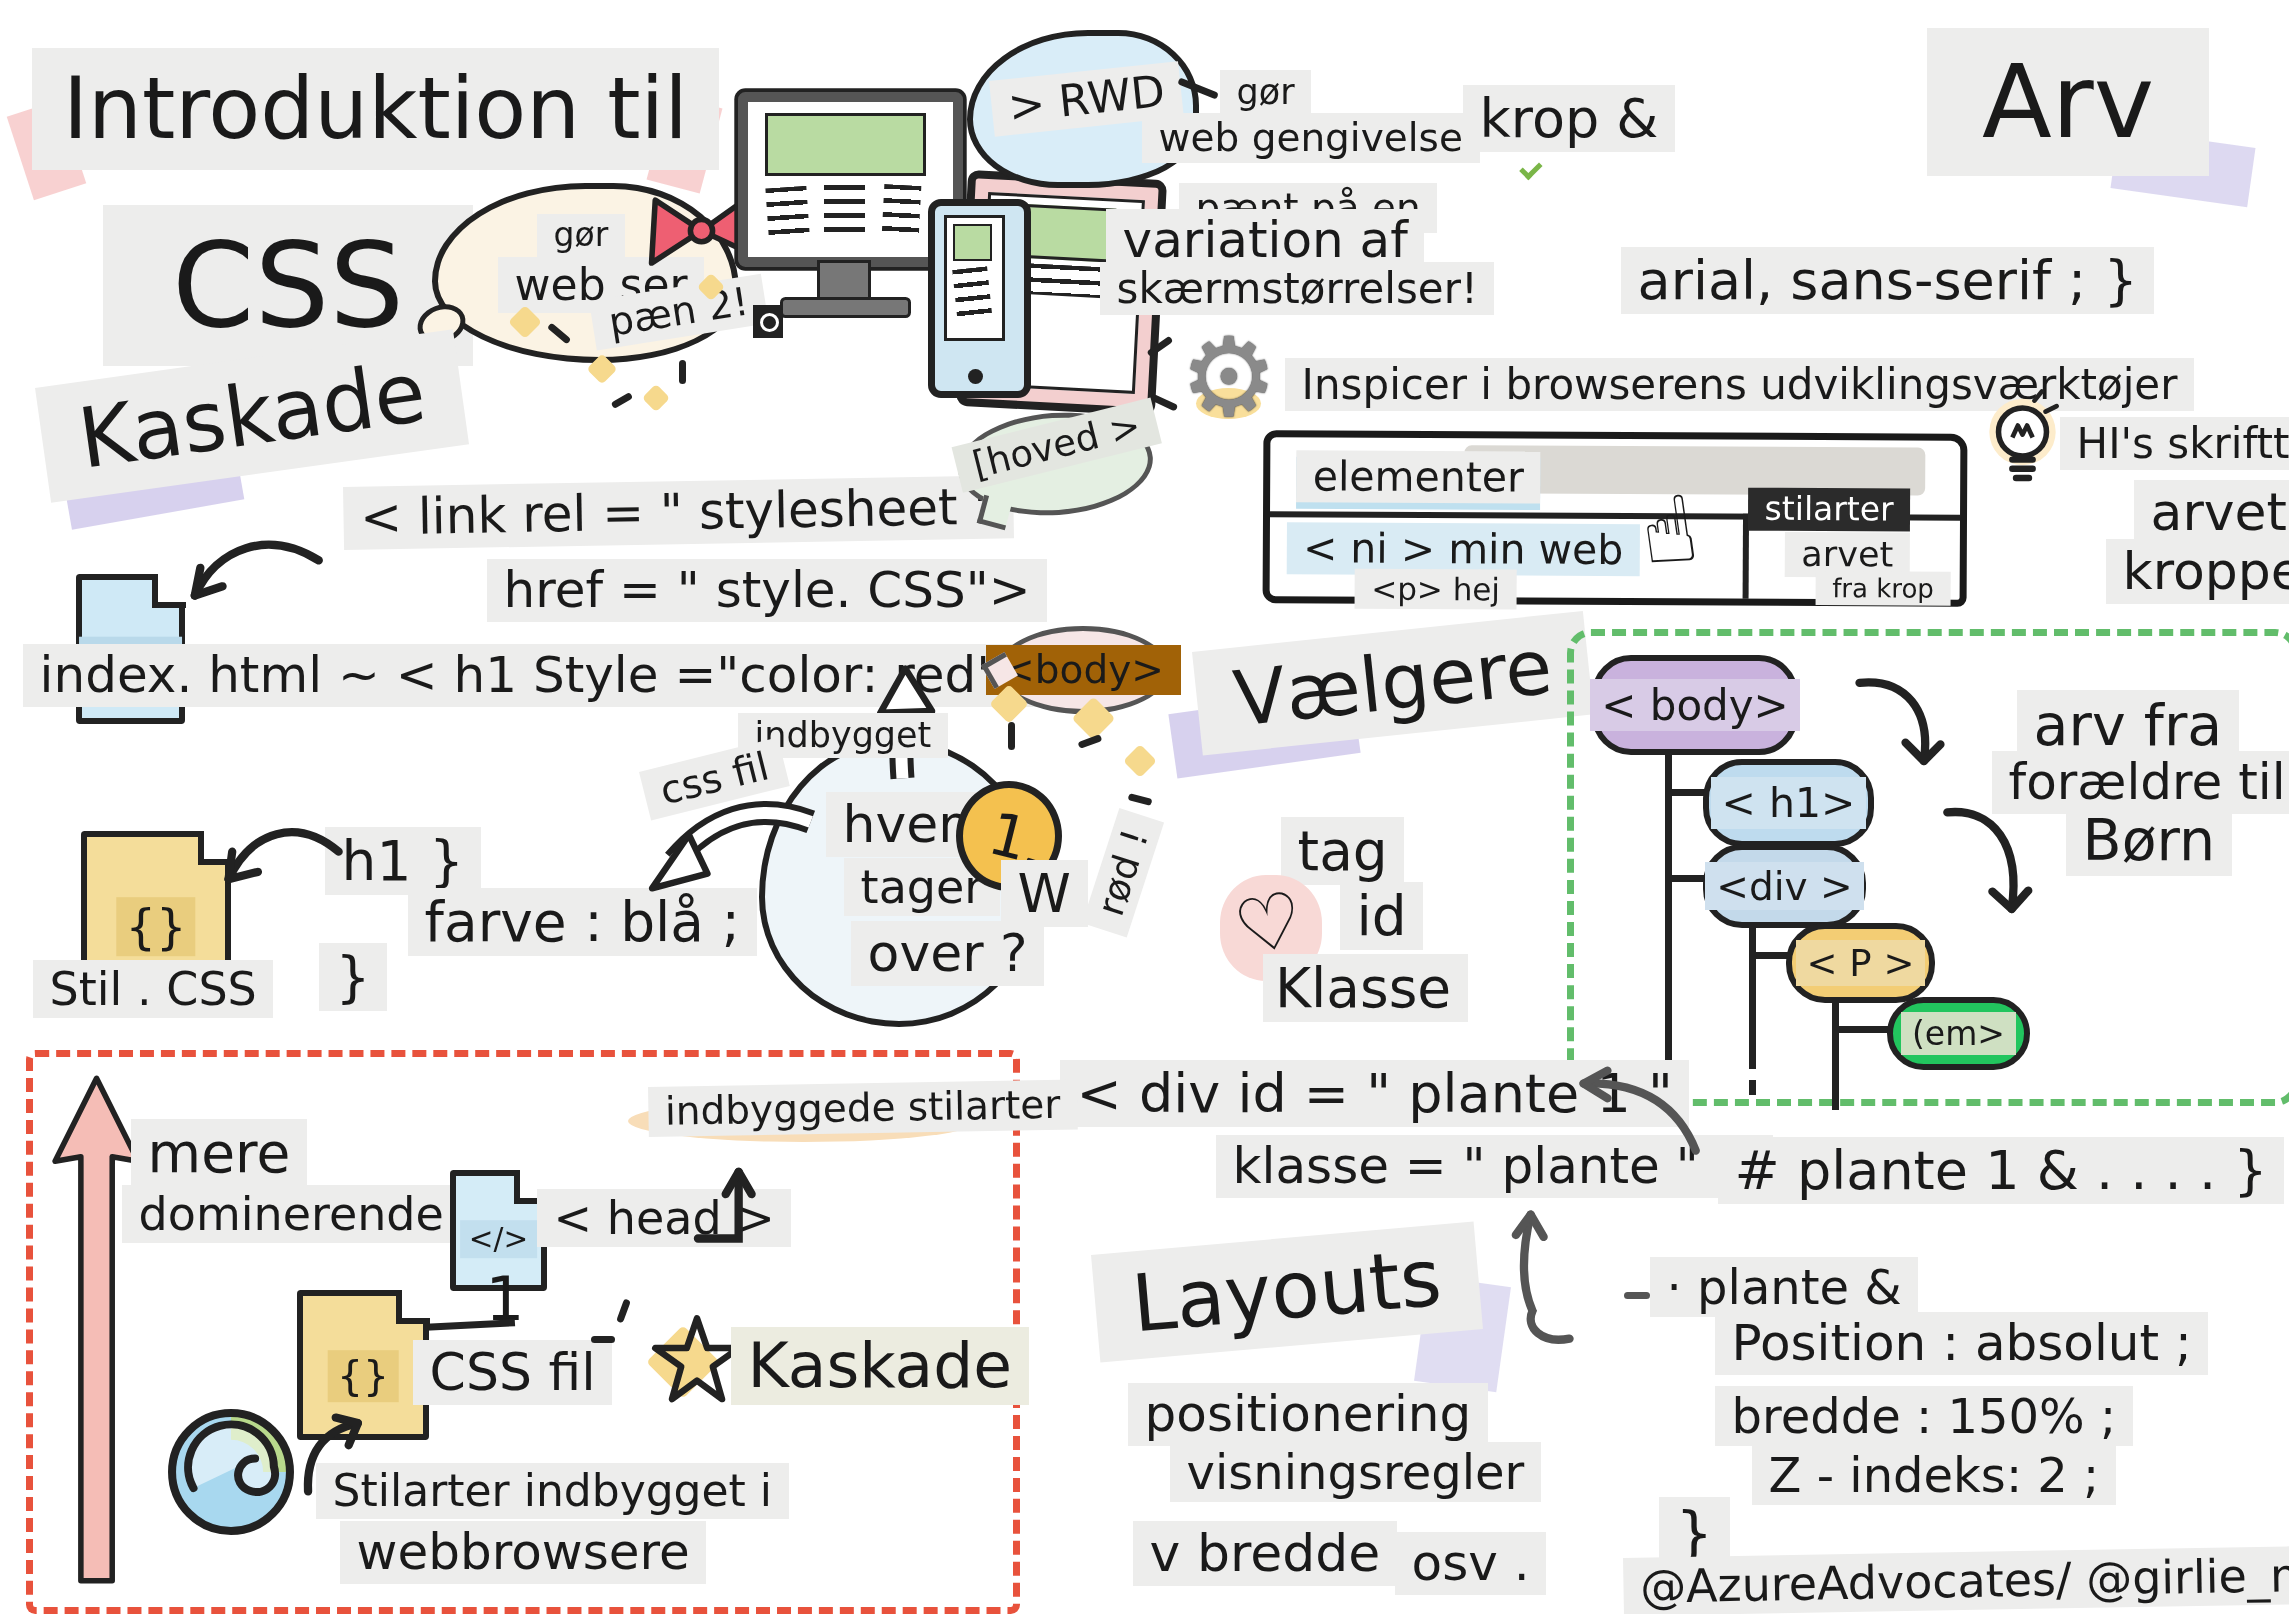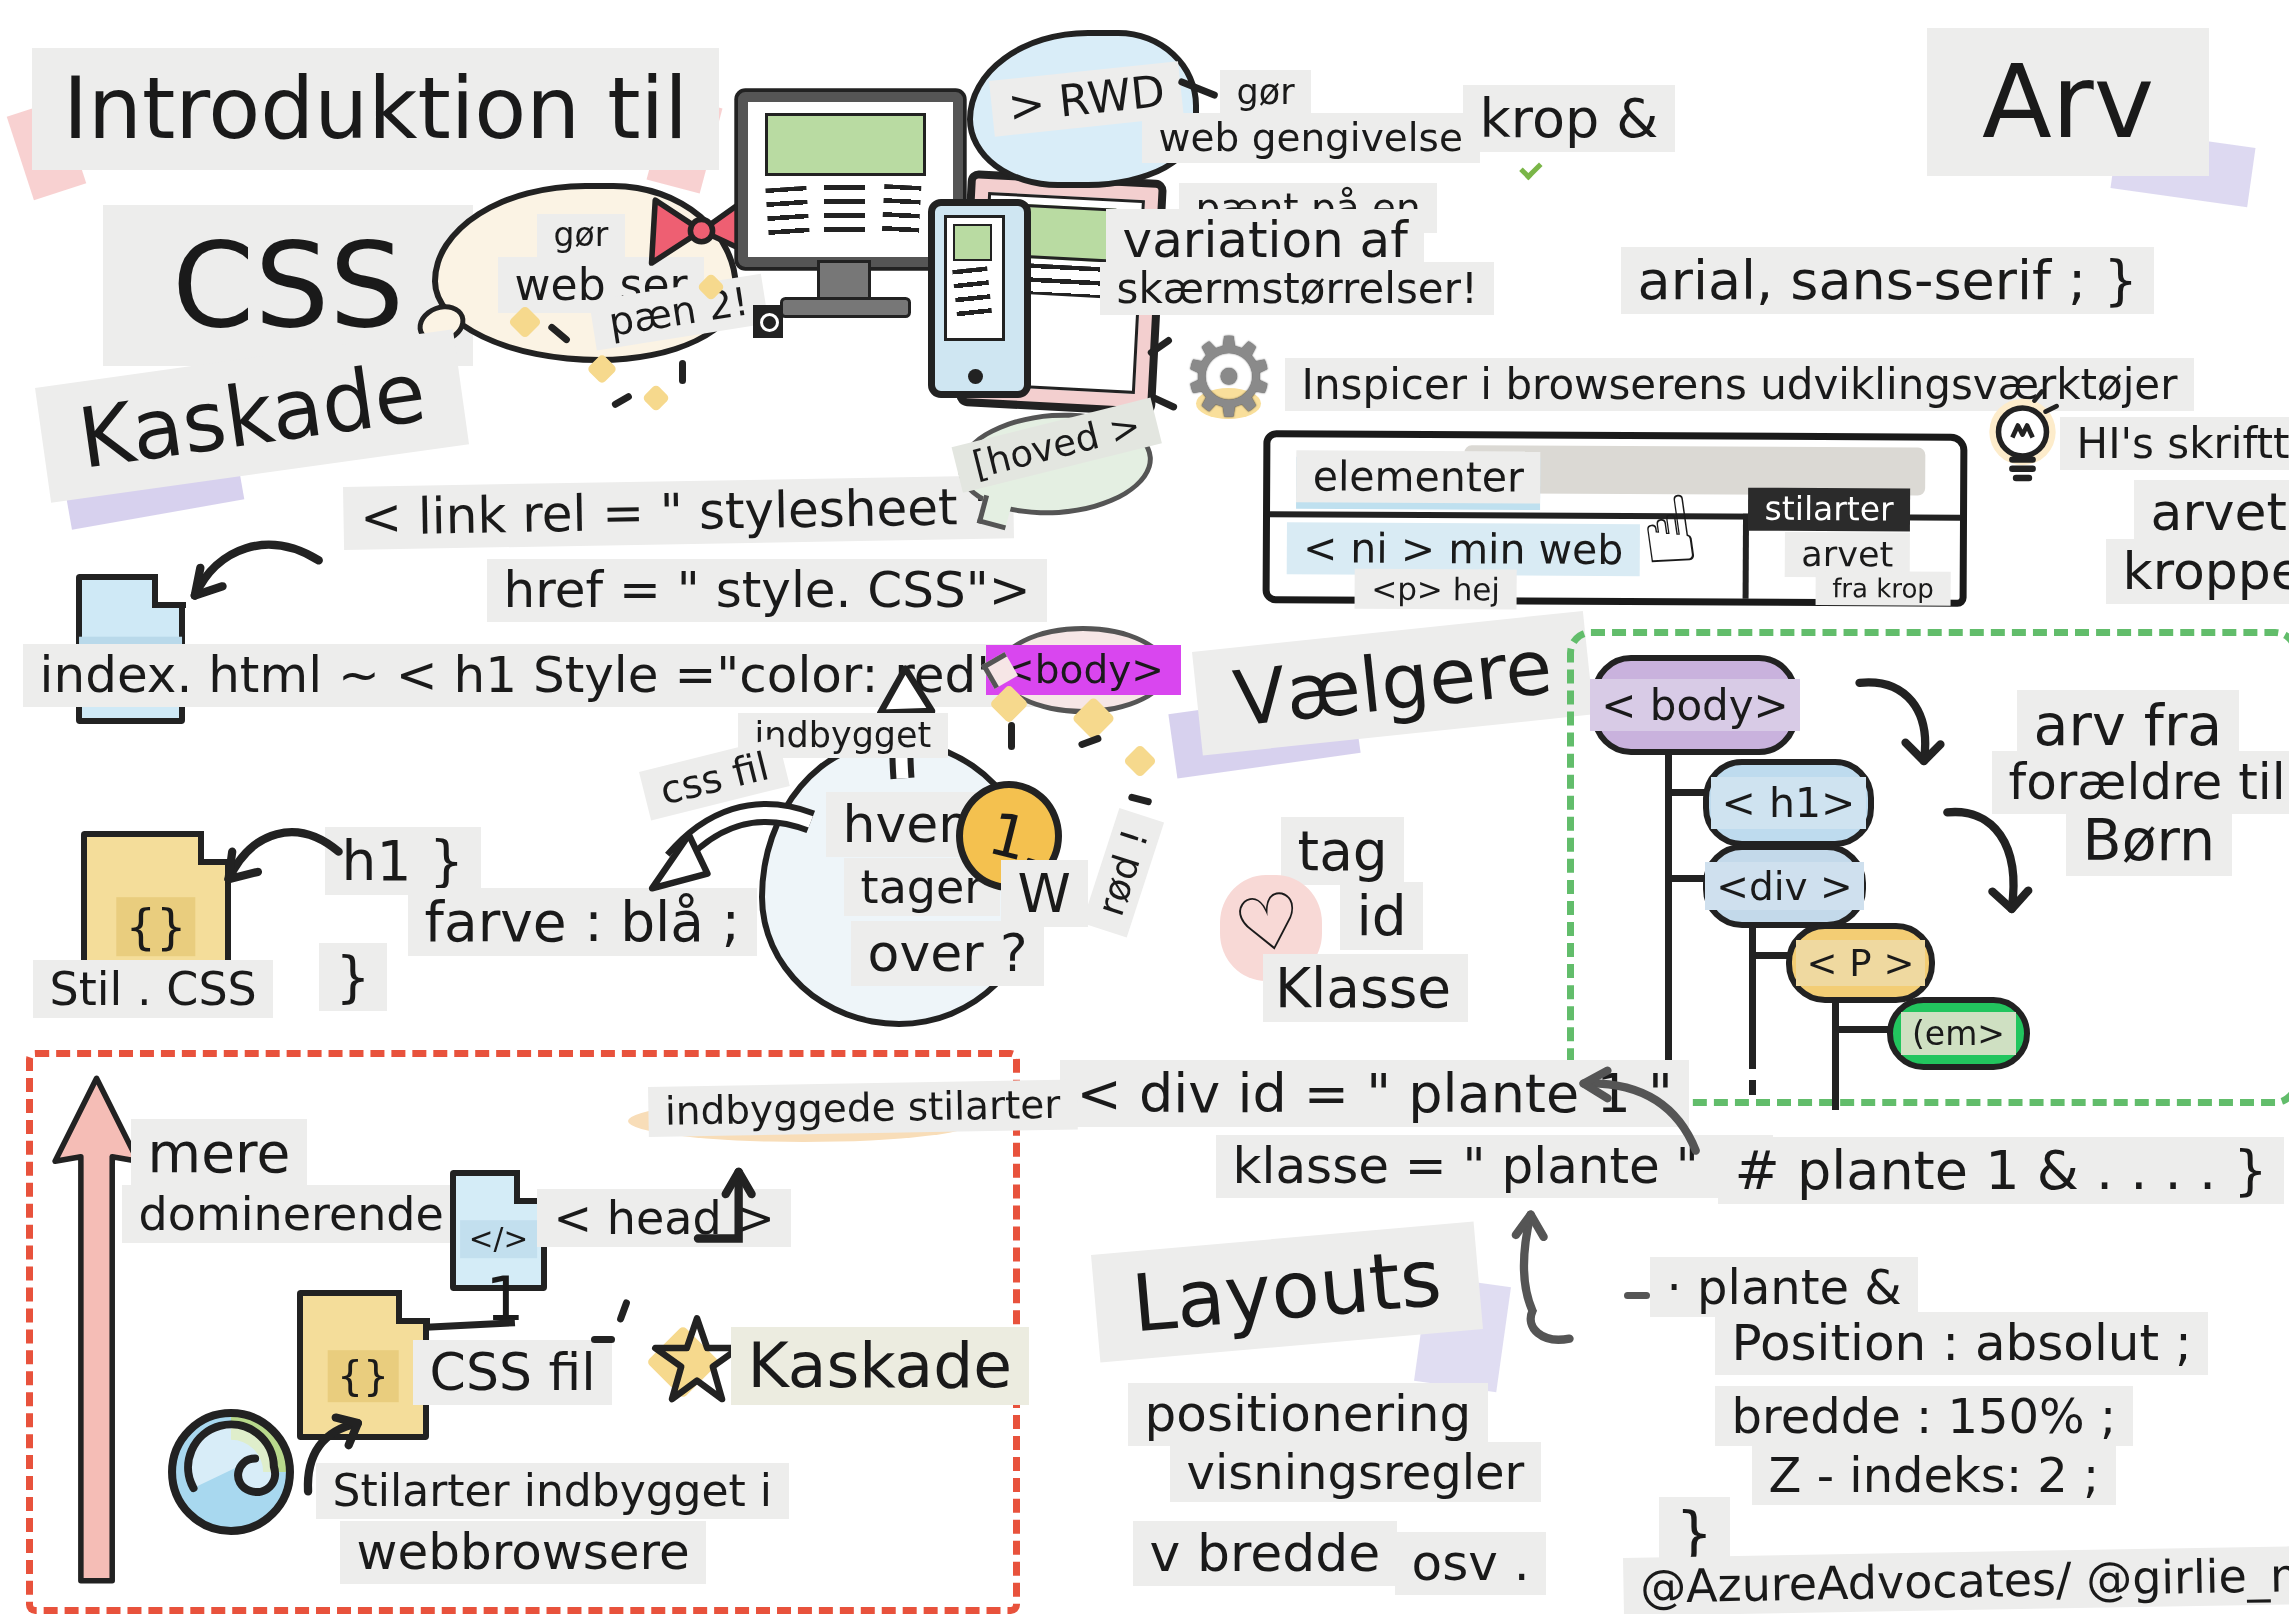--- a/index.html
+++ b/index.html
@@ -127,21 +127,21 @@
   </svg>
 
   <div class="lbl" style="left:23px;top:644px;font-size:50px;">index. html ~ &lt; h1 Style ="color: red"&gt;</div>
 
   <div class="bubble" style="left:958px;top:413px;width:185px;height:92px;background:#e4efe2;border-radius:50%;transform:rotate(-4deg);">
     <span class="lbl ghost" style="position:static;font-size:37px;background:#e3e6e0;transform:rotate(-10deg);">[hoved &gt;</span>
   </div>
   <div style="position:absolute;left:980px;top:498px;width:24px;height:24px;background:#e4efe2;border-left:5.5px solid #555;border-bottom:5.5px solid #555;transform:rotate(15deg);"></div>
 
   <div class="bubble" style="left:997px;top:626px;width:162px;height:78px;background:#f6e6e6;border-radius:50%;">
-    <span class="lbl ghost" style="position:static;font-size:39px;background:#d946ef;">&lt;body&gt;</span>
+    <span class="lbl ghost" style="position:static;font-size:39px;background:#a16207;">&lt;body&gt;</span>
   </div>
   <div style="position:absolute;left:986px;top:657px;width:22px;height:22px;background:#f6e6e6;border-left:5.5px solid #555;border-bottom:5.5px solid #555;transform:rotate(60deg);"></div>
 
   <div class="spark" style="left:513px;top:310px;width:24px;height:24px;"></div>
   <div class="spark" style="left:591px;top:358px;width:22px;height:22px;"></div>
   <div class="spark" style="left:646px;top:388px;width:20px;height:20px;"></div>
   <div class="spark" style="left:701px;top:277px;width:20px;height:20px;"></div>
   <div class="tick" style="left:546px;top:330px;width:26px;height:7.4px;transform:rotate(40deg);"></div>
   <div class="tick" style="left:611px;top:397px;width:22px;height:7.4px;transform:rotate(-30deg);"></div>
   <div class="tick" style="left:679px;top:360px;width:7.4px;height:24px;"></div>

